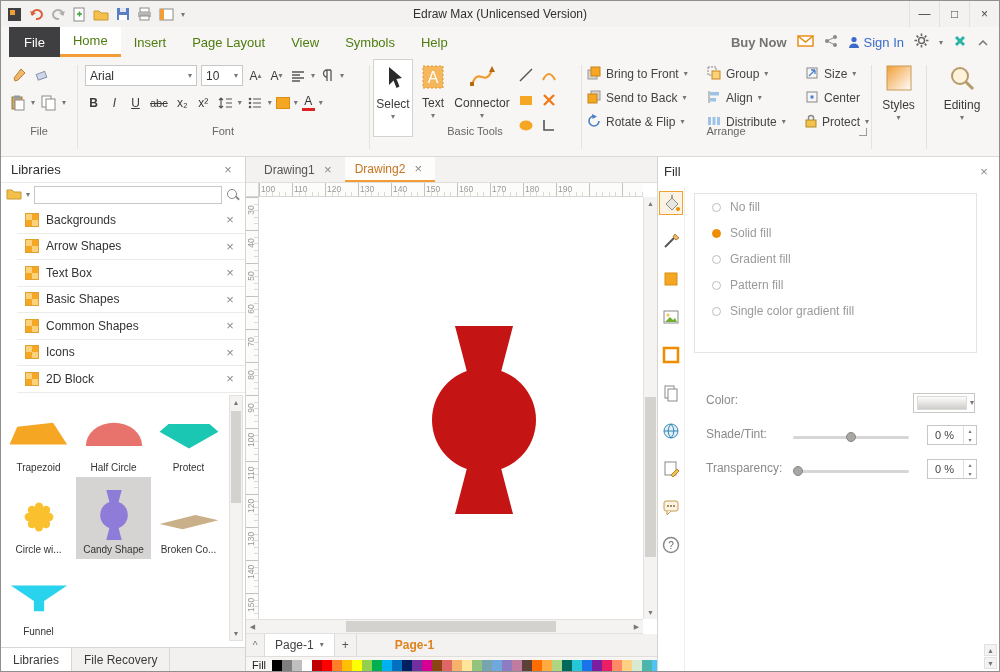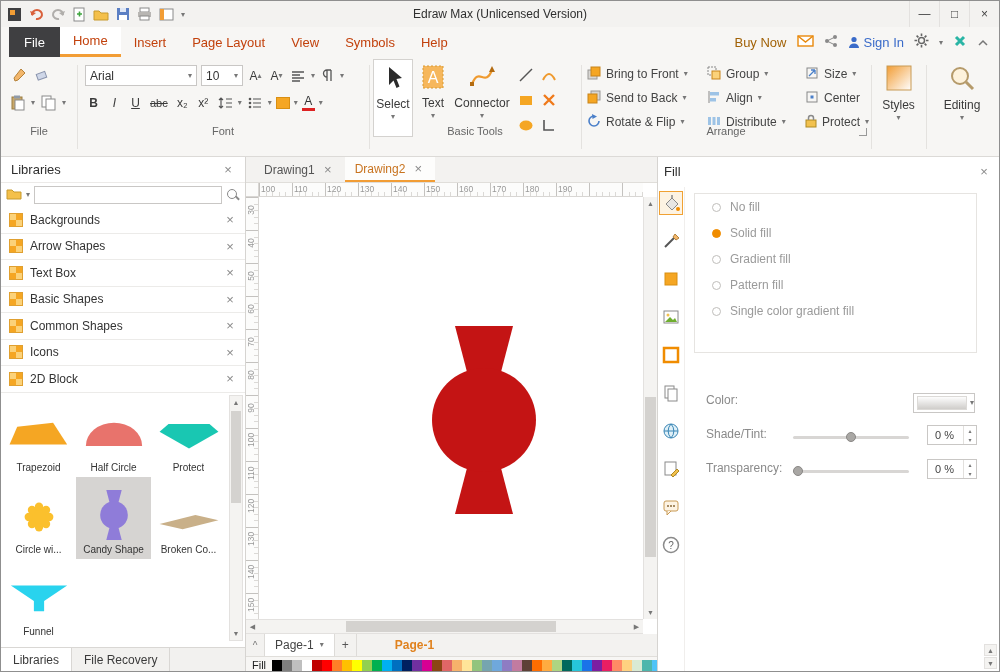--- a/index.html
+++ b/index.html
@@ -10,25 +10,25 @@
   .titlebar{position:absolute;top:0;left:0;right:0;height:26px;background:#f3f2f0;display:flex;align-items:center}
   .qat{display:flex;align-items:center;gap:7px;padding-left:6px;z-index:2}
   .qat svg{display:block}
   .title{position:absolute;left:0;right:0;text-align:center;font-size:12px;color:#2f2f2f}
   .winbtns{margin-left:auto;display:flex;height:100%;z-index:2}
   .winbtn{width:30px;display:flex;align-items:center;justify-content:center;font-size:12px;color:#444;border-left:1px solid #e3e1df}
   .tinycaret{font-size:8px;color:#777}
 
   
   .menubar{position:absolute;top:26px;left:0;right:0;height:30px;background:#f7f6f4;display:flex;align-items:stretch}
-  .mtab{padding:0 13px;display:flex;align-items:center;font-size:13px;color:#c2410c}
+  .mtab{padding:0 13px;display:flex;align-items:center;font-size:13px;color:#4d7c0f}
   .mtab.filetab{background:#3f3f41;color:#fff;margin-left:8px;padding:0 15px}
   .mtab.active{background:#fff;border-bottom:3px solid #f29d35}
   .menu-right{margin-left:auto;display:flex;align-items:center;gap:10px;padding-right:10px;font-size:13px}
-  .buynow{color:#a16207;font-weight:normal}
+  .buynow{color:#737373;font-weight:bold}
   .signin{color:#3a6bc9;display:flex;gap:4px;align-items:center}
 
   
   .ribbon{position:absolute;top:56px;left:0;right:0;height:100px;background:#f7f6f4;border-bottom:1px solid #dcdad7}
   .rgroup{position:absolute;top:0;height:82px}
   .rlabel{position:absolute;bottom:2px;left:0;width:100%;text-align:center;font-size:11px;color:#666}
   .gsep{position:absolute;top:8px;height:84px;width:1px;background:#e4e2df}
   .g-file{left:0;width:76px}.g-font{left:76px;width:292px}.g-basic{left:368px;width:212px}
   .g-arrange{left:580px;width:290px}.g-styles{left:870px;width:55px}.g-editing{left:925px;width:74px}
   .rrow{position:absolute;left:8px;display:flex;align-items:center;gap:4px}
@@ -52,21 +52,21 @@
 
   
   .left-panel{position:absolute;left:0;top:156px;width:245px;bottom:0;background:#fff;border-right:1px solid #d6d4d1}
   .lp-header{position:absolute;top:0;left:0;right:0;height:26px;display:flex;align-items:center;padding:0 10px;font-size:13px;color:#2f2f2f;border-bottom:1px solid #eceae8}
   .xbtn{margin-left:auto;color:#8a8a8a;font-size:13px;width:14px;text-align:center}
   .lp-search{position:absolute;top:26px;left:0;right:0;height:24px;display:flex;align-items:center;gap:4px;padding:0 5px}
   .search-input{flex:1;height:18px;border:1px solid #c9c7c5;background:#fff}
   .mag{position:relative;width:14px;height:14px}
   .mag::before{content:"";position:absolute;left:1px;top:1px;width:8px;height:8px;border:1.5px solid #8a8a8a;border-radius:50%}
   .mag::after{content:"";position:absolute;left:9px;top:9px;width:5px;height:1.5px;background:#8a8a8a;transform:rotate(45deg)}
-  .llist{position:absolute;top:50px;left:0;right:0}
+  .llist{position:absolute;top:50px;left:16px;right:0}
   .lrow{height:26.5px;display:flex;align-items:center;gap:7px;padding:0 8px;border-bottom:1px solid #ecebe9;font-size:12px;color:#333}
   .licon{width:14px;height:14px;border:1px solid #e0a030;background:conic-gradient(#f5a623 25%,#fbd27a 0 50%,#f5a623 0 75%,#fbd27a 0)}
   .gallery{position:absolute;top:238px;left:0;width:226px;display:grid;grid-template-columns:75px 75px 75px;grid-auto-rows:82px}
   .cell{display:flex;flex-direction:column;align-items:center;justify-content:flex-end;padding-bottom:4px}
   .cell svg{margin-bottom:4px}
   .cell .slabel{font-size:10px;color:#333;max-width:72px;overflow:hidden;white-space:nowrap}
   .cell.sel{background:#d6d4d2}
   .lp-scroll{position:absolute;top:238px;right:2px;width:14px;height:246px;background:#f4f3f1;border:1px solid #e3e1df}
   .scr-arrow{height:13px;display:flex;align-items:center;justify-content:center;font-size:7px;color:#777}
   .lp-scroll .thumb{position:absolute;left:1px;right:1px;top:15px;height:92px;background:#d4d2cf}

